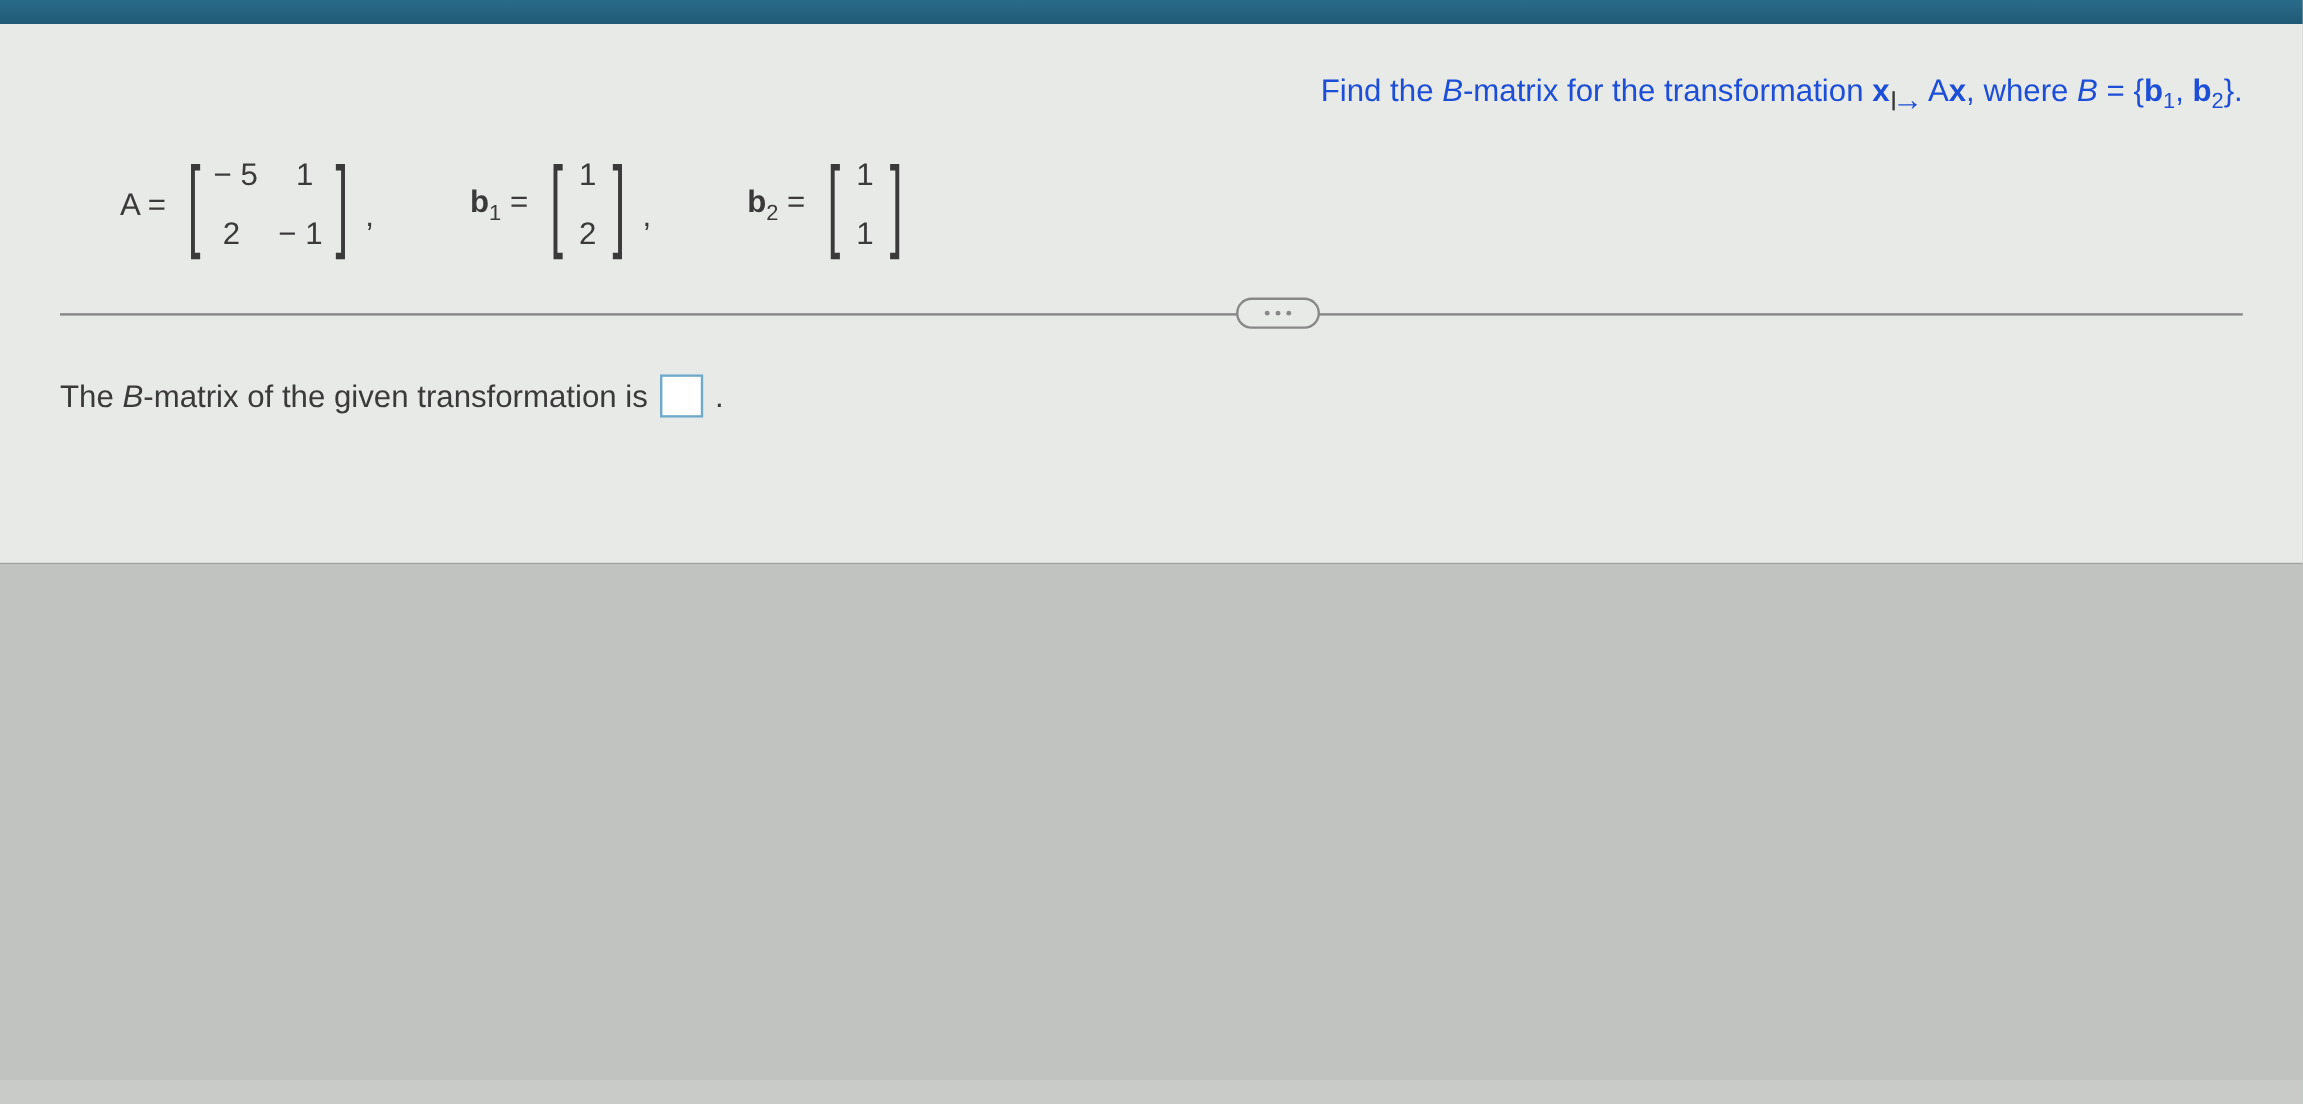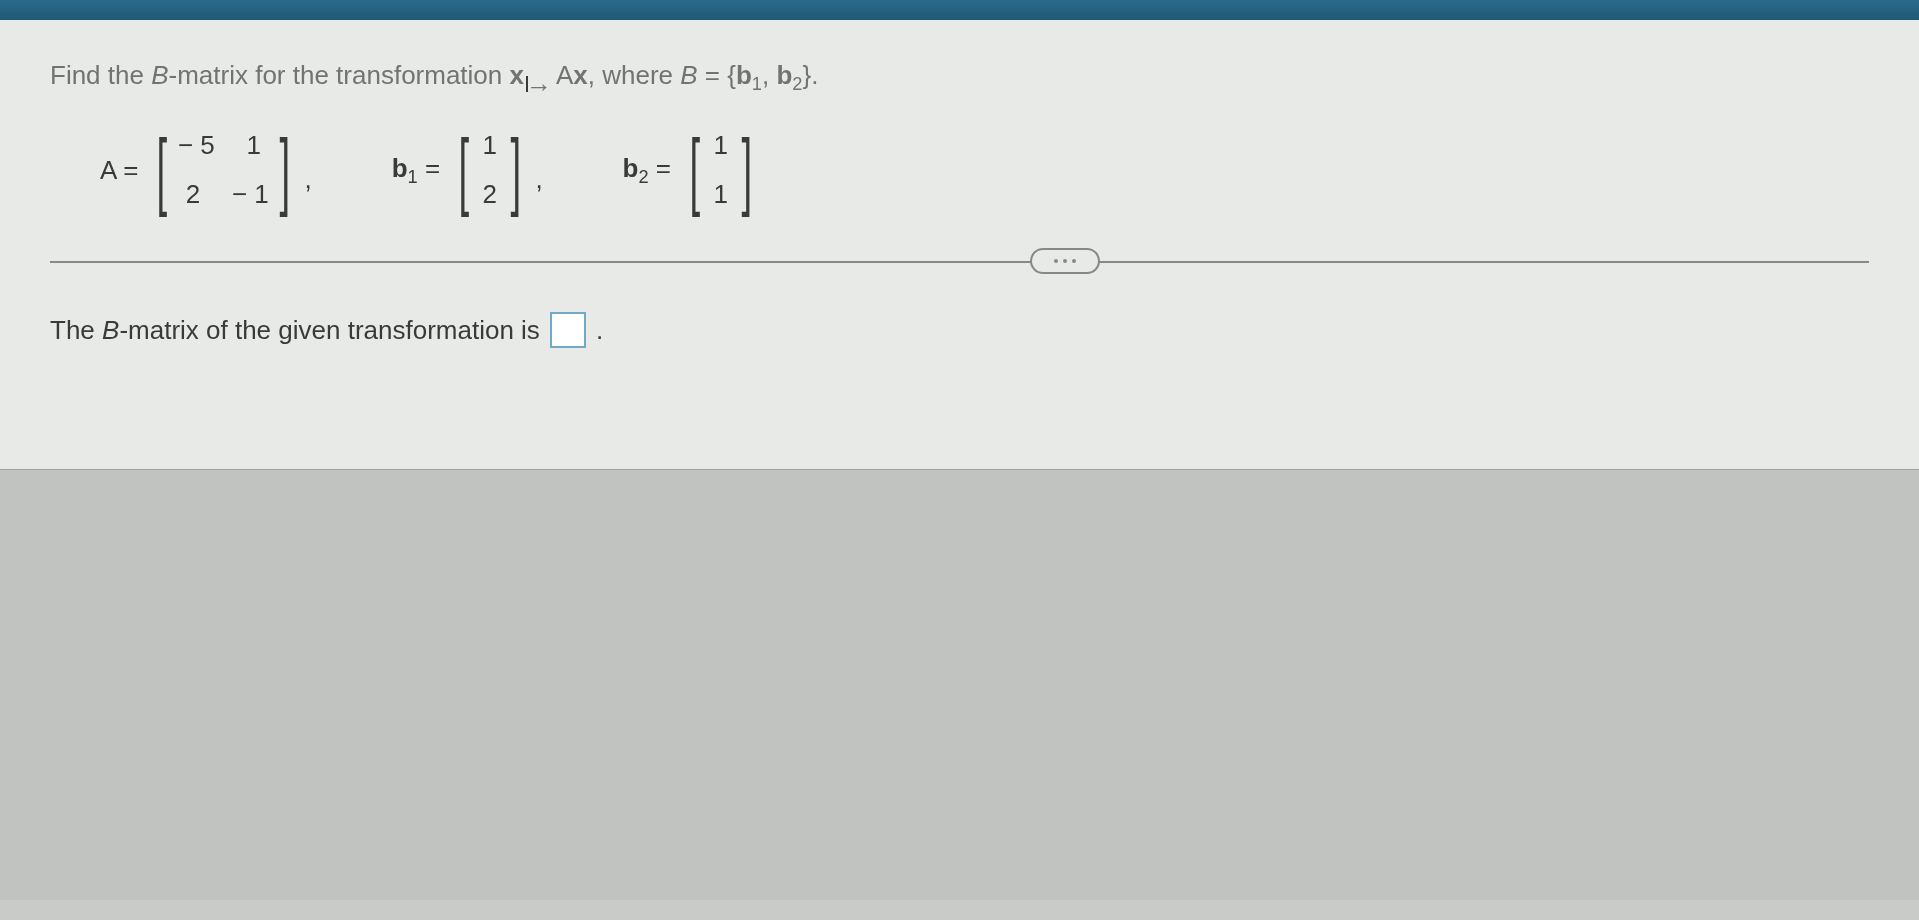--- a/index.html
+++ b/index.html
@@ -22,23 +22,24 @@
     .content-area {
       background: #e8eae7;
       margin: 0;
       padding: 40px 50px;
       min-height: 450px;
       border-bottom: 1px solid #a0a0a0;
       position: relative;
     }
     .question-text {
       font-size: 26px;
-      color: #737373;
+      color: #1d4ed8;
       margin-bottom: 35px;
       font-weight: normal;
+      text-align: right;
     }
     .italic {
       font-style: italic;
     }
     .bold {
       font-weight: bold;
     }
     .math-row {
       display: flex;
       align-items: center;

